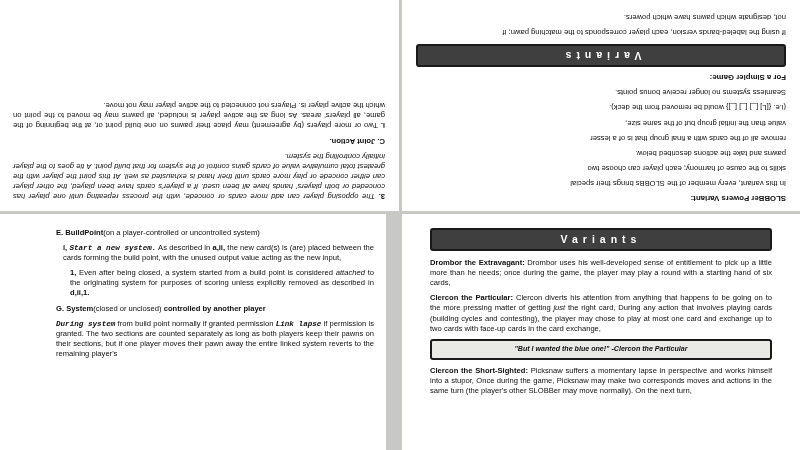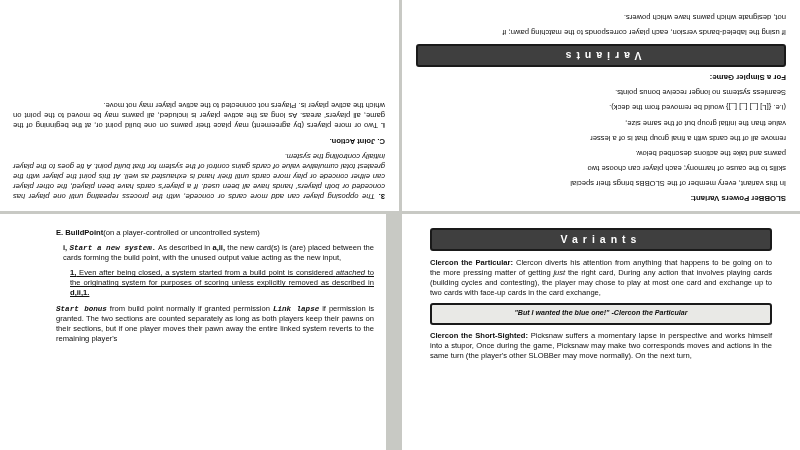--- a/index.html
+++ b/index.html
@@ -78,21 +78,21 @@
     border-radius: 3px;
     background: #e9e9e6;
     text-align: center;
     font-weight: bold;
     font-style: italic;
     font-size: 7.1px;
     padding: 3px 6px 4px 6px;
     margin: 5px 0 6px 0;
   }
   .indent1 { padding-left: 7px; }
-  .indent2 { padding-left: 14px; text-decoration: underline; }
+  .indent2 { padding-left: 14px; }
   .hang { text-indent: 0; }
 </style>
 </head>
 <body>
 
 <div class="page">
 
   <div class="quad q-tl">
     <div class="rot180" style="width:399px;height:211px;">
       <div class="inner col" style="left:14px; top:10px; width:372px;">
@@ -128,29 +128,35 @@
     </div>
   </div>
 
   <div class="quad q-bl">
     <div class="inner col" style="left:56px; top:14px; width:318px;">
       <p class="hang">
         <span class="b">E. BuildPoint</span><span>(on a player-controlled or uncontrolled system)</span>
       </p>
       <p class="indent1"><span class="b">i,</span> <span class="bi">Start a new system.</span> As described in <span class="b">a,ii,</span> the new card(s) is (are) placed between the cards forming the build point, with the unused output value acting as the new input,</p>
       <p class="indent2"><span class="b">1,</span> Even after being closed, a system started from a build point is considered <span class="i">attached</span> to the originating system for purposes of scoring unless explicitly removed as described in <span class="b">d,ii,1.</span></p>
-      <p><span class="bi">Start bonus</span> from build point normally if granted permission <span class="bi">Link lapse</span> if permission is granted. The two sections are counted separately as long as both players keep their pawns on their sections, but if one player moves their pawn away the entire linked system reverts to the remaining player's</p>
+      <p class="hang">
+        <span class="b">G. System</span><span>(closed or unclosed)</span> <span class="b">controlled by another player</span>
+      </p>
+      <p><span class="bi">During system</span> from build point normally if granted permission <span class="bi">Link lapse</span> if permission is granted. The two sections are counted separately as long as both players keep their pawns on their sections, but if one player moves their pawn away the entire linked system reverts to the remaining player's</p>
     </div>
   </div>
 
   <div class="quad q-br">
     <div class="inner col" style="left:28px; top:14px; width:342px;">
       <div class="barwrap">
         <div class="bar">Variants</div>
       </div>
+      <p>
+        <span class="b">Drombor the Extravagant:</span><span> Drombor uses his well-developed sense of entitlement to pick up a little more than he needs; once during the game, the player may play a round with a starting hand of six cards,</span>
+      </p>
       <p>
         <span class="b">Clercon the Particular:</span><span> Clercon diverts his attention from anything that happens to be going on to the more pressing matter of getting <span class="i">just</span> the right card, During any action that involves playing cards (building cycles and contesting), the player may chose to play at most one card and exchange up to two cards with face-up cards in the card exchange,</span>
       </p>
       <div class="quotebox">"But I wanted the blue one!" -Clercon the Particular</div>
       <p>
         <span class="b">Clercon the Short-Sighted:</span><span> Picksnaw suffers a momentary lapse in perspective and works himself into a stupor, Once during the game, Picksnaw may make two corresponds moves and actions in the same turn (the player's other SLOBBer may move normally). On the next turn,</span>
       </p>
     </div>
   </div>
 

